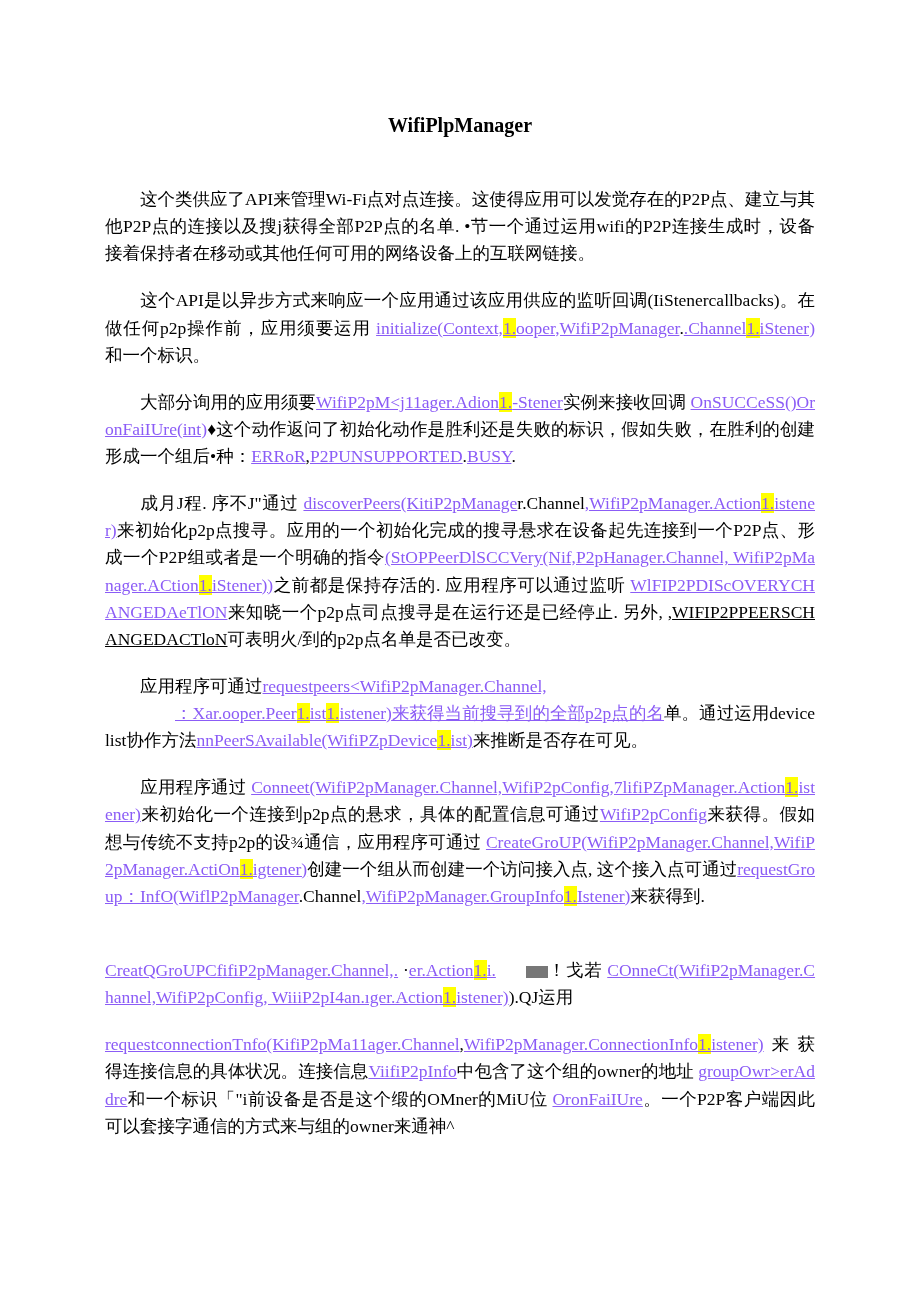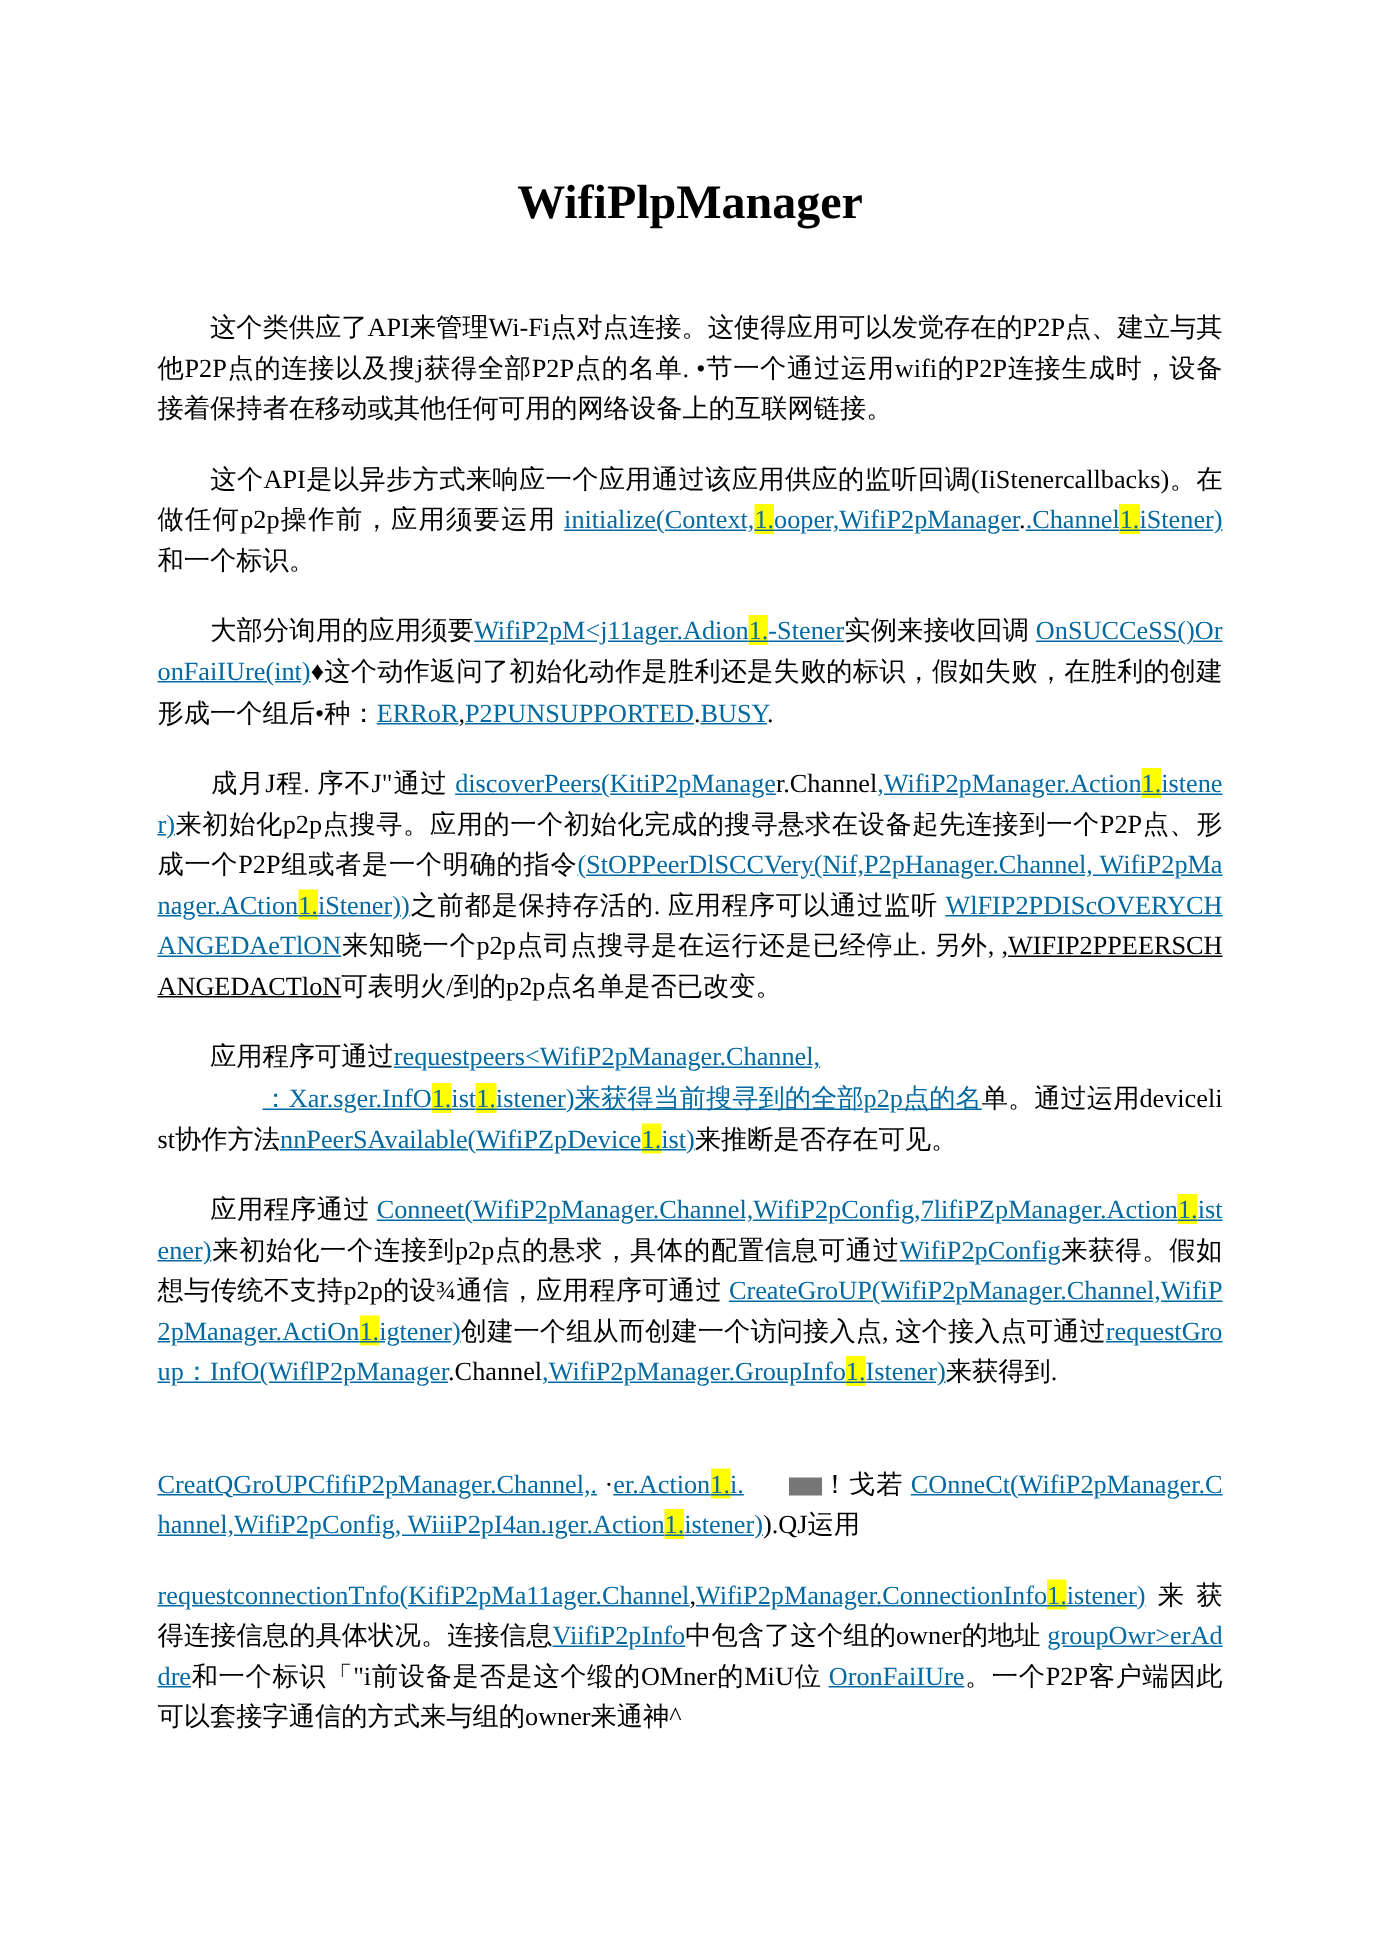--- a/index.html
+++ b/index.html
@@ -12,36 +12,36 @@
   }
   .page {
     width: 920px;
     padding: 110px 105px 60px 105px;
     box-sizing: border-box;
     font-size: 17.5px;
     line-height: 1.55;
   }
   h1 {
     text-align: center;
-    font-size: 32px;
+    font-size: 20px;
     font-weight: bold;
     margin: 0 0 45px 0;
     font-family: "Times New Roman", serif;
   }
   p {
     margin: 15px 0 20px 0;
     text-align: justify;
     word-break: break-all;
   }
   .indent {
     display: inline-block;
     width: 2em;
   }
   .link {
-    color: #0369a1;
+    color: #8b5cf6;
     text-decoration: underline;
   }
   .hl {
     background: #ffff00;
     padding: 0 0;
   }
   .gray-box {
     display: inline-block;
     width: 22px;
     height: 12px;
@@ -72,21 +72,21 @@
 </p>
 
 <p>
 <span class="indent"></span><span>成月J程. 序不J"通过</span>
 <span class="link">discoverPeers(KitiP2pManage</span><span>r.Channel</span><span class="link"><span>,WifiP2pManager.Action</span><span class="hl">1.</span><span>istener)</span></span><span>来初始化p2p点搜寻。应用的一个初始化完成的搜寻悬求在设备起先连接到一个P2P点、形成一个P2P组或者是一个明确的指令</span><span class="link"><span>(StOPPeerDlSCCVery(Nif,P2pHanager.Channel, WifiP2pManager.ACtion</span><span class="hl">1.</span><span>iStener))</span></span><span>之前都是保持存活的. 应用程序可以通过监听</span>
 <span class="link">WlFIP2PDIScOVERYCHANGEDAeTlON</span><span>来知晓一个p2p点司点搜寻是在运行还是已经停止. 另外, ,</span><u>WIFIP2PPEERSCHANGEDACTloN</u><span>可表明火/到的p2p点名单是否已改变。</span>
 </p>
 
 <p>
 <span class="indent"></span><span>应用程序可通过</span><span class="link">requestpeers&lt;WifiP2pManager.Channel,</span><br>
-<span class="indent"></span><span class="indent"></span><span class="link"><span>：Xar.sger.InfO</span><span class="hl">1.</span><span>ist</span><span class="hl">1.</span><span>istener)</span><span>来获得当前搜寻到的全部p2p点的名</span></span><span>单。通过运用devicelist协作方法</span><span class="link"><span>nnPeerSAvailable(WifiPZpDevice</span><span class="hl">1.</span><span>ist)</span></span><span>来推断是否存在可见。</span>
+<span class="indent"></span><span class="indent"></span><span class="link"><span>：Xar.ooper.Peer</span><span class="hl">1.</span><span>ist</span><span class="hl">1.</span><span>istener)</span><span>来获得当前搜寻到的全部p2p点的名</span></span><span>单。通过运用devicelist协作方法</span><span class="link"><span>nnPeerSAvailable(WifiPZpDevice</span><span class="hl">1.</span><span>ist)</span></span><span>来推断是否存在可见。</span>
 </p>
 
 <p>
 <span class="indent"></span><span>应用程序通过</span>
 <span class="link"><span>Conneet(WifiP2pManager.Channel,WifiP2pConfig,7lifiPZpManager.Action</span><span class="hl">1.</span><span>istener)</span></span><span>来初始化一个连接到p2p点的悬求，具体的配置信息可通过</span><span class="link">WifiP2pConfig</span><span>来获得。假如想与传统不支持p2p的设¾通信，应用程序可通过</span>
 <span class="link"><span>CreateGroUP(WifiP2pManager.Channel,WifiP2pManager.ActiOn</span><span class="hl">1.</span><span>igtener)</span></span><span>创建一个组从而创建一个访问接入点, 这个接入点可通过</span><span class="link">requestGroup：InfO(WiflP2pManager</span><span>.Channel</span><span class="link"><span>,WifiP2pManager.GroupInfo</span><span class="hl">1.</span><span>Istener)</span></span><span>来获得到.</span>
 </p>
 
 <p>
 <span class="indent"></span><br>

